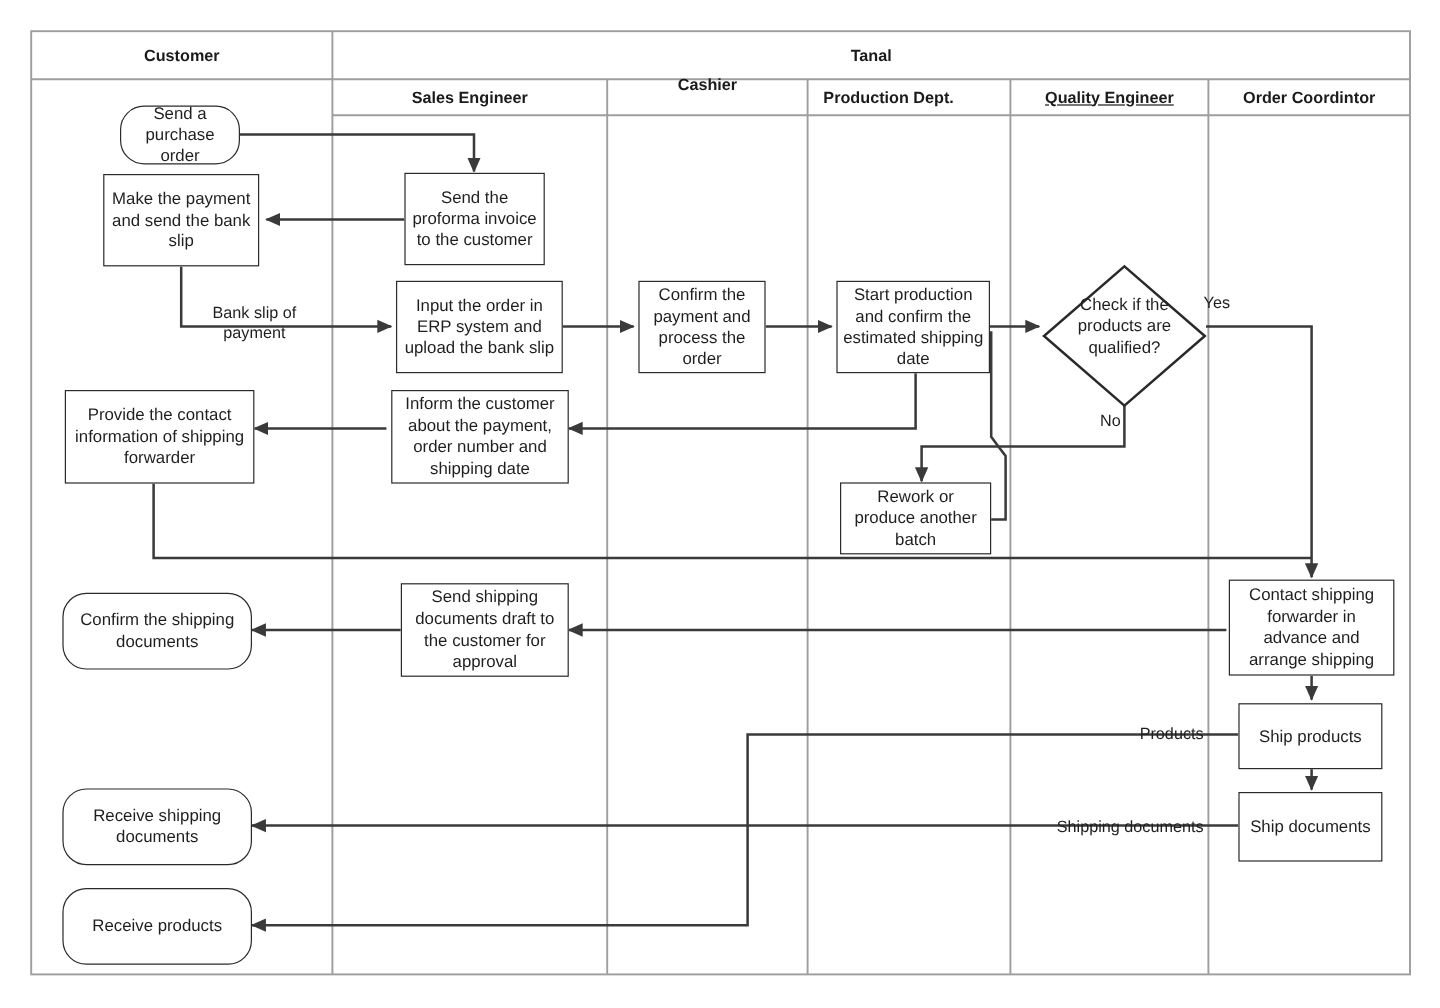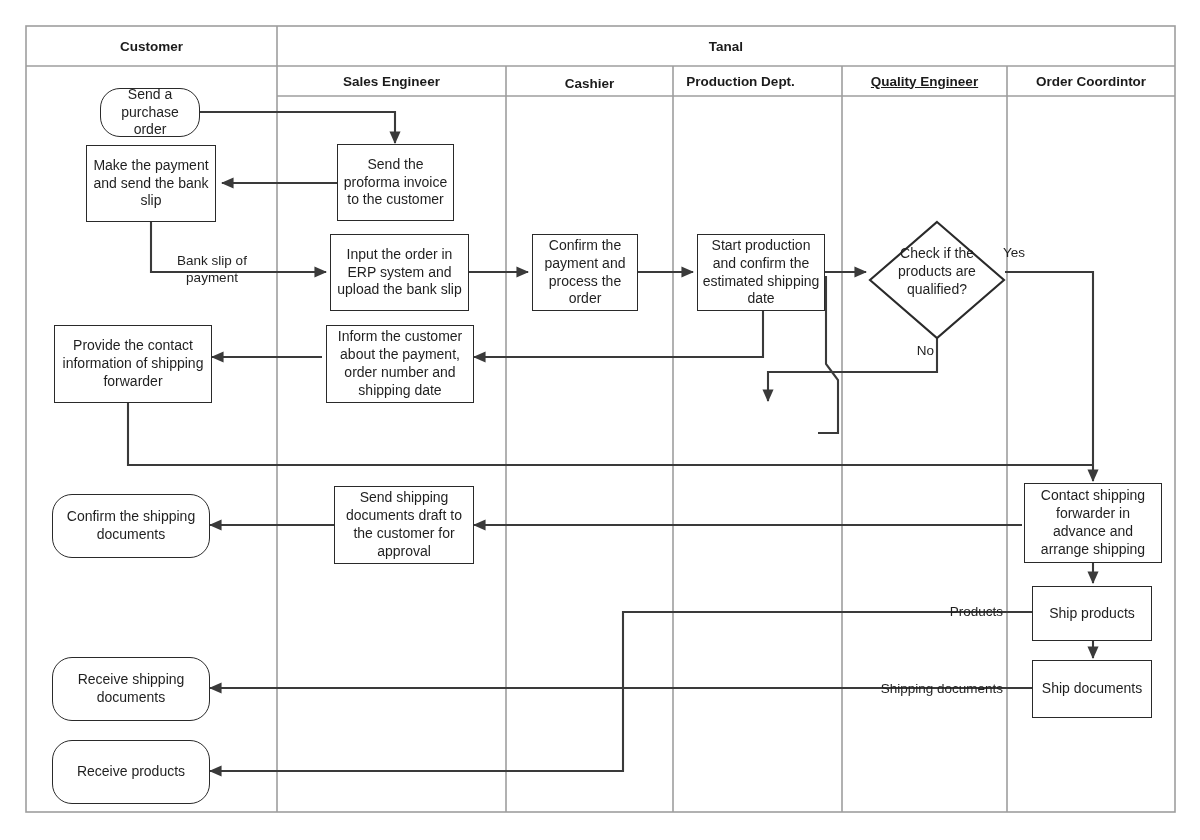--- a/index.html
+++ b/index.html
@@ -139,21 +139,21 @@
     <span>Customer</span>
   </div>
 
   <div class="lane-label" style="left:278px; top:27px; width:896px; height:38px;">
     <span>Tanal</span>
   </div>
 
   <div class="lane-label" style="left:278px; top:67px; width:227px; height:28px;">
     <span>Sales Engineer</span>
   </div>
-  <div class="lane-label" style="left:507px; top:69px; width:165px; height:28px;">
+  <div class="lane-label" style="left:507px; top:56px; width:165px; height:28px;">
     <span>Cashier</span>
   </div>
   <div class="lane-label" style="left:674px; top:67px; width:133px; height:28px;">
     <span>Production Dept.</span>
   </div>
   <div class="lane-label" style="left:843px; top:67px; width:163px; height:28px;text-decoration:underline;">
     <span>Quality Engineer</span>
   </div>
   <div class="lane-label" style="left:1008px; top:67px; width:166px; height:28px;">
     <span>Order Coordintor</span>
@@ -183,20 +183,23 @@
     <span>Start production and confirm the estimated shipping date</span>
   </div>
 
   <svg style="position:absolute; left:866px; top:218px; width:142px; height:124px;" viewBox="0 0 142 124">
     <polygon points="71,4 138,62 71,120 4,62" fill="#ffffff" stroke="#2a2a2a" stroke-width="2.1"></polygon>
   </svg>
   <div class="node diamond-text" style="left:881px; top:234px; width:112px; height:76px;">
     <span>Check if the products are qualified?</span>
   </div>
 
+  <div class="node" style="left:700px; top:402px; width:126px; height:60px;">
+    <span>Rework or produce another batch</span>
+  </div>
 
   <div class="node" style="left:326px; top:325px; width:148px; height:78px;">
     <span>Inform the customer about the payment, order number and shipping date</span>
   </div>
 
   <div class="node" style="left:54px; top:325px; width:158px; height:78px;">
     <span>Provide the contact information of shipping forwarder</span>
   </div>
 
   <div class="node" style="left:1024px; top:483px; width:138px; height:80px;">

